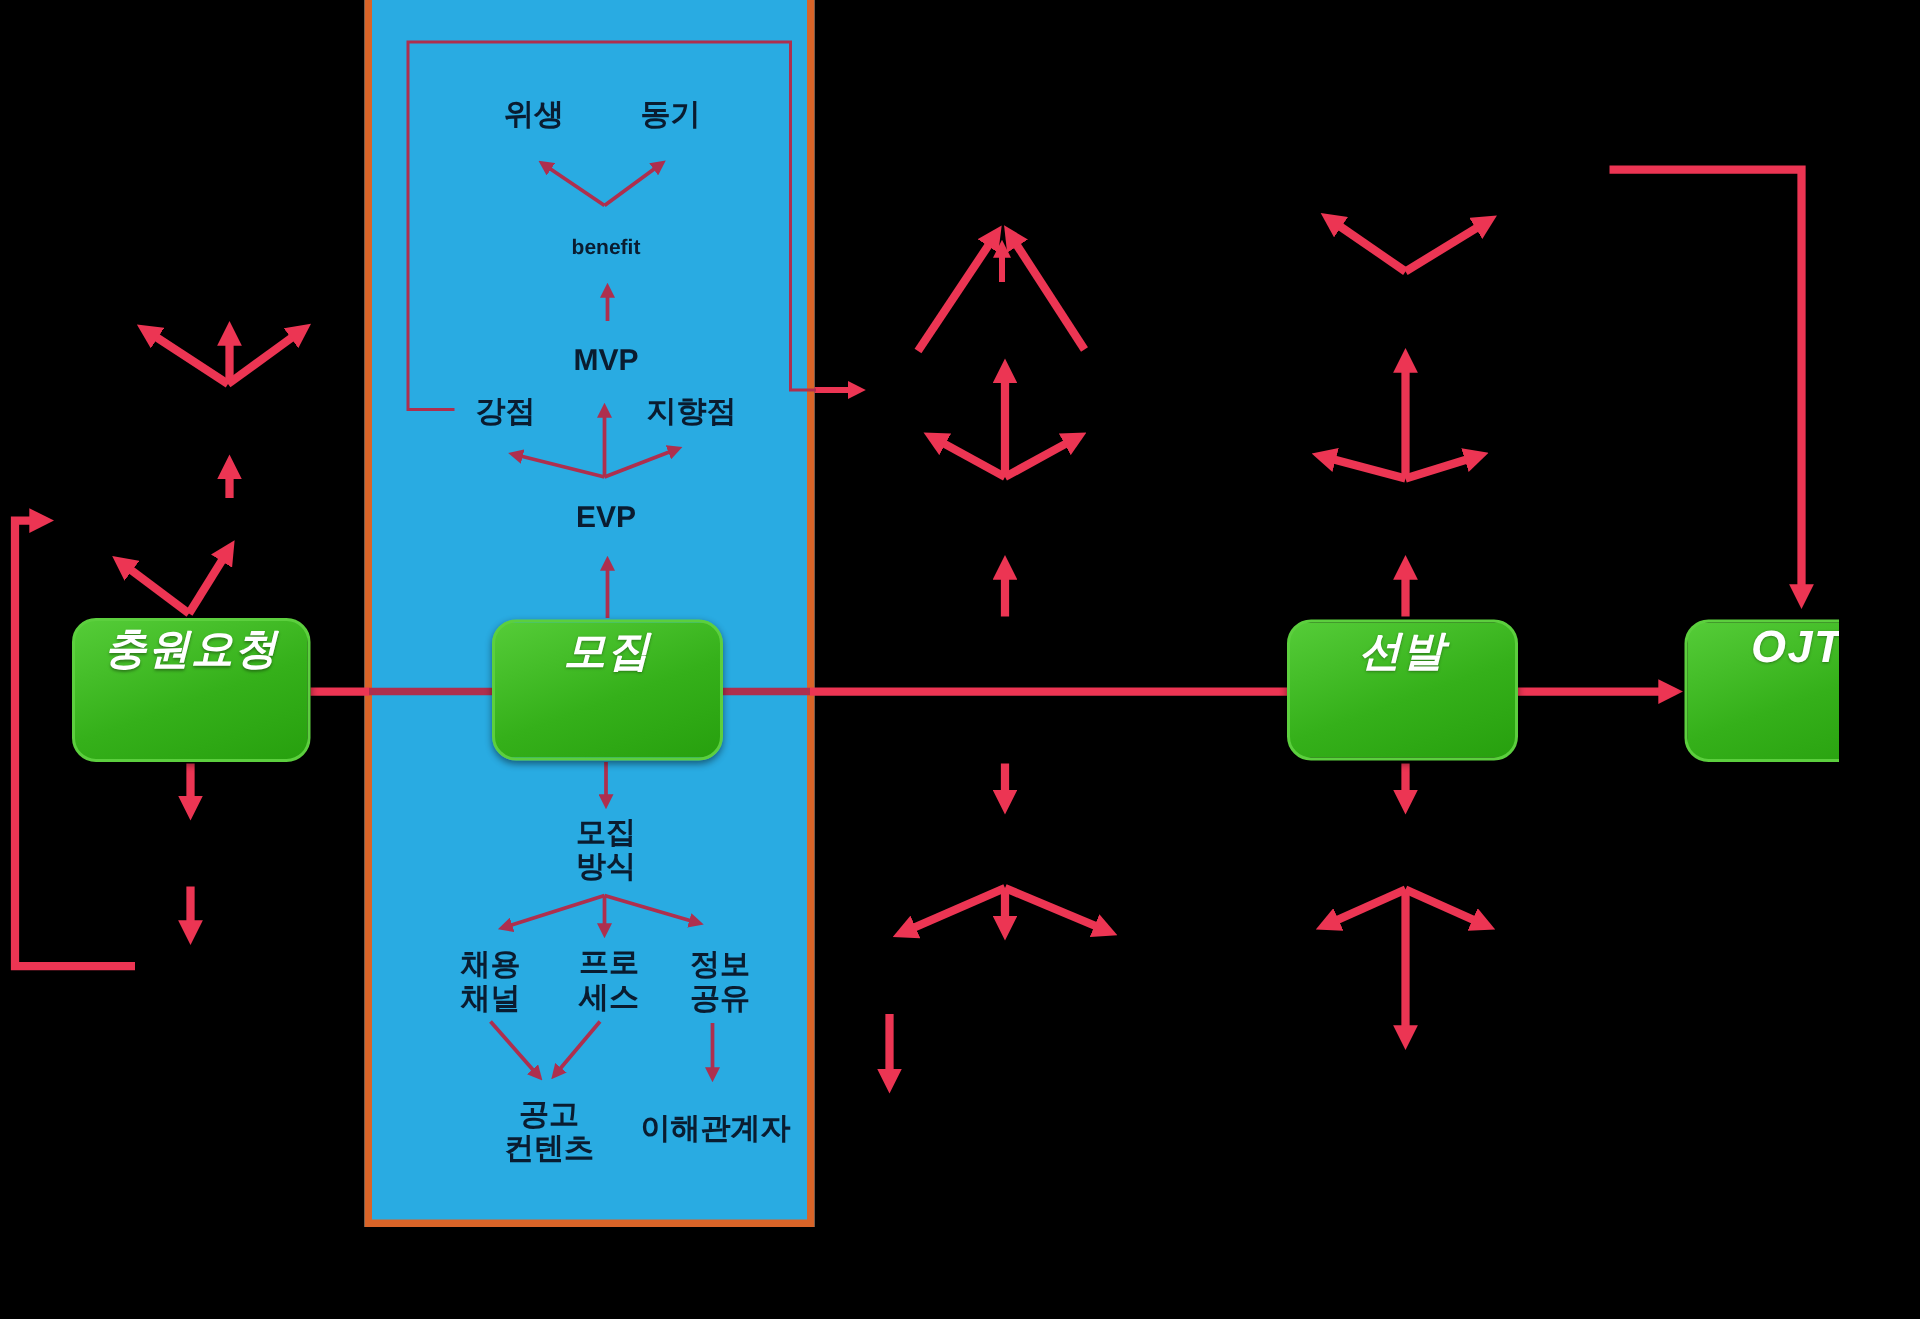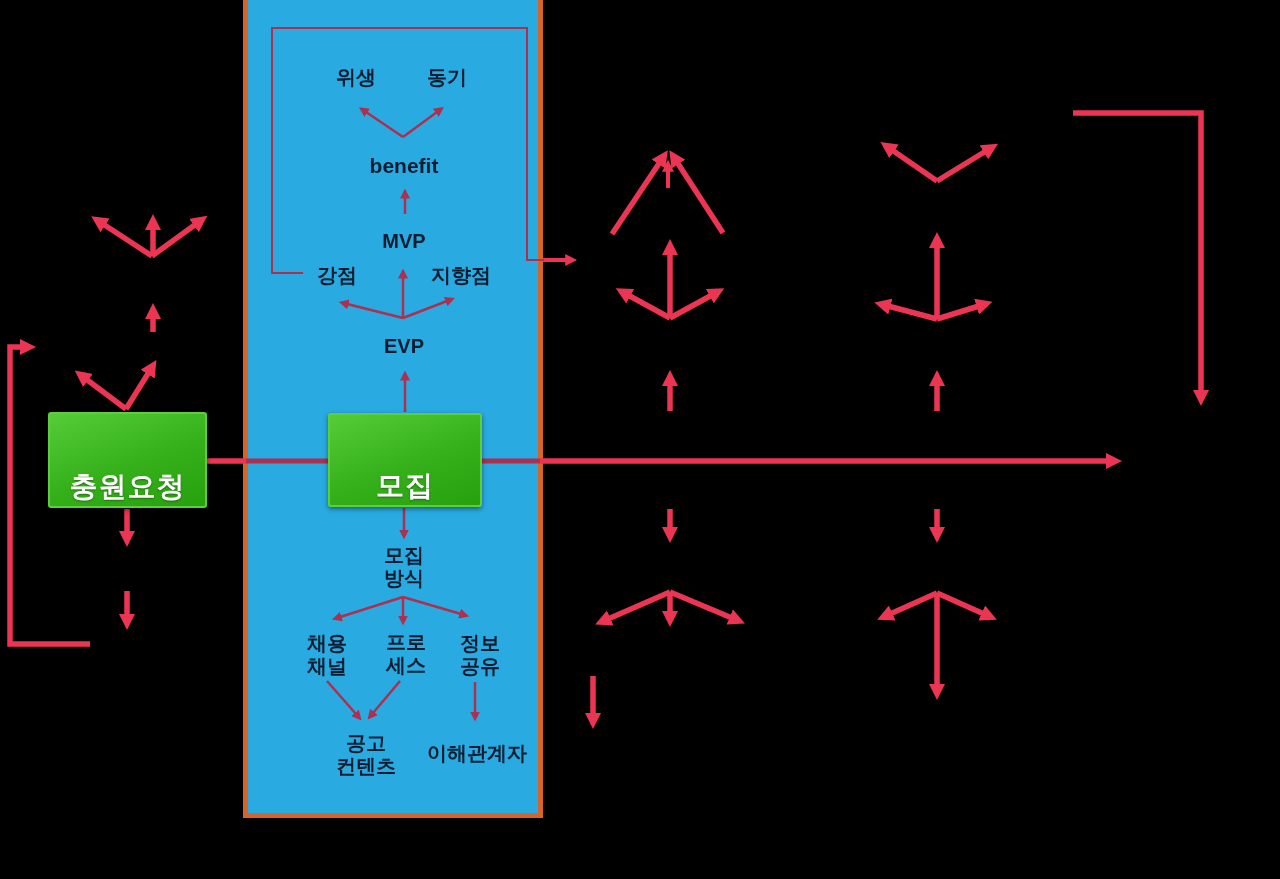--- a/index.html
+++ b/index.html
@@ -25,32 +25,33 @@
     border:5px solid var(--panel-border);
     box-sizing:border-box;
     z-index:1;
   }
   svg.wires{position:absolute;left:0;top:0;z-index:2;}
   .plabel{
     position:absolute;z-index:3;transform:translate(-50%,-50%);
     color:var(--panel-text);font-weight:bold;text-align:center;
     white-space:nowrap;line-height:23px;font-size:20px;
   }
-  .plabel.lat-sm{font-size:21px;}
+  .plabel.lat-sm{font-size:14px;}
   .plabel.lat-lg{font-size:20px;}
   .node{
     position:absolute;z-index:4;
     background:linear-gradient(160deg,var(--node-top) 0%,#35b01a 55%,var(--node-bottom) 100%);
     border:2px solid var(--node-border);
-    border-radius:3px;
+    border-radius:16px;
     box-sizing:border-box;
-    display:flex;align-items:flex-end;justify-content:center;
+    display:flex;align-items:flex-start;justify-content:center;
     color:var(--node-text);font-weight:bold;font-size:28px;letter-spacing:1px;
     text-shadow:0 1px 2px rgba(0,0,0,.35);
     box-shadow:0 2px 5px rgba(0,0,0,.45);
+    font-style:italic;
   }
 </style>
 </head>
 <body>
 
 <div class="stage">
 
   <div class="panel"></div>
 
   <svg class="wires" width="1280" height="879" viewBox="0 0 1280 879">
@@ -214,14 +215,20 @@
     <span style="display:block">컨텐츠</span>
   </div>
   <div class="plabel" style="left:477px;top:753px">이해관계자</div>
 
   <div class="node" style="left:48px;top:412px;width:159px;height:96px">
     <span>충원요청</span>
   </div>
   <div class="node" style="left:328px;top:413px;width:154px;height:94px">
     <span>모집</span>
   </div>
+  <div class="node" style="left:858px;top:413px;width:154px;height:94px">
+    <span>선발</span>
+  </div>
+  <div class="node" style="left:1123px;top:413px;width:150px;height:95px;font-size:30px">
+    <span>OJT</span>
+  </div>
 
 </div>
 
 </body></html>

